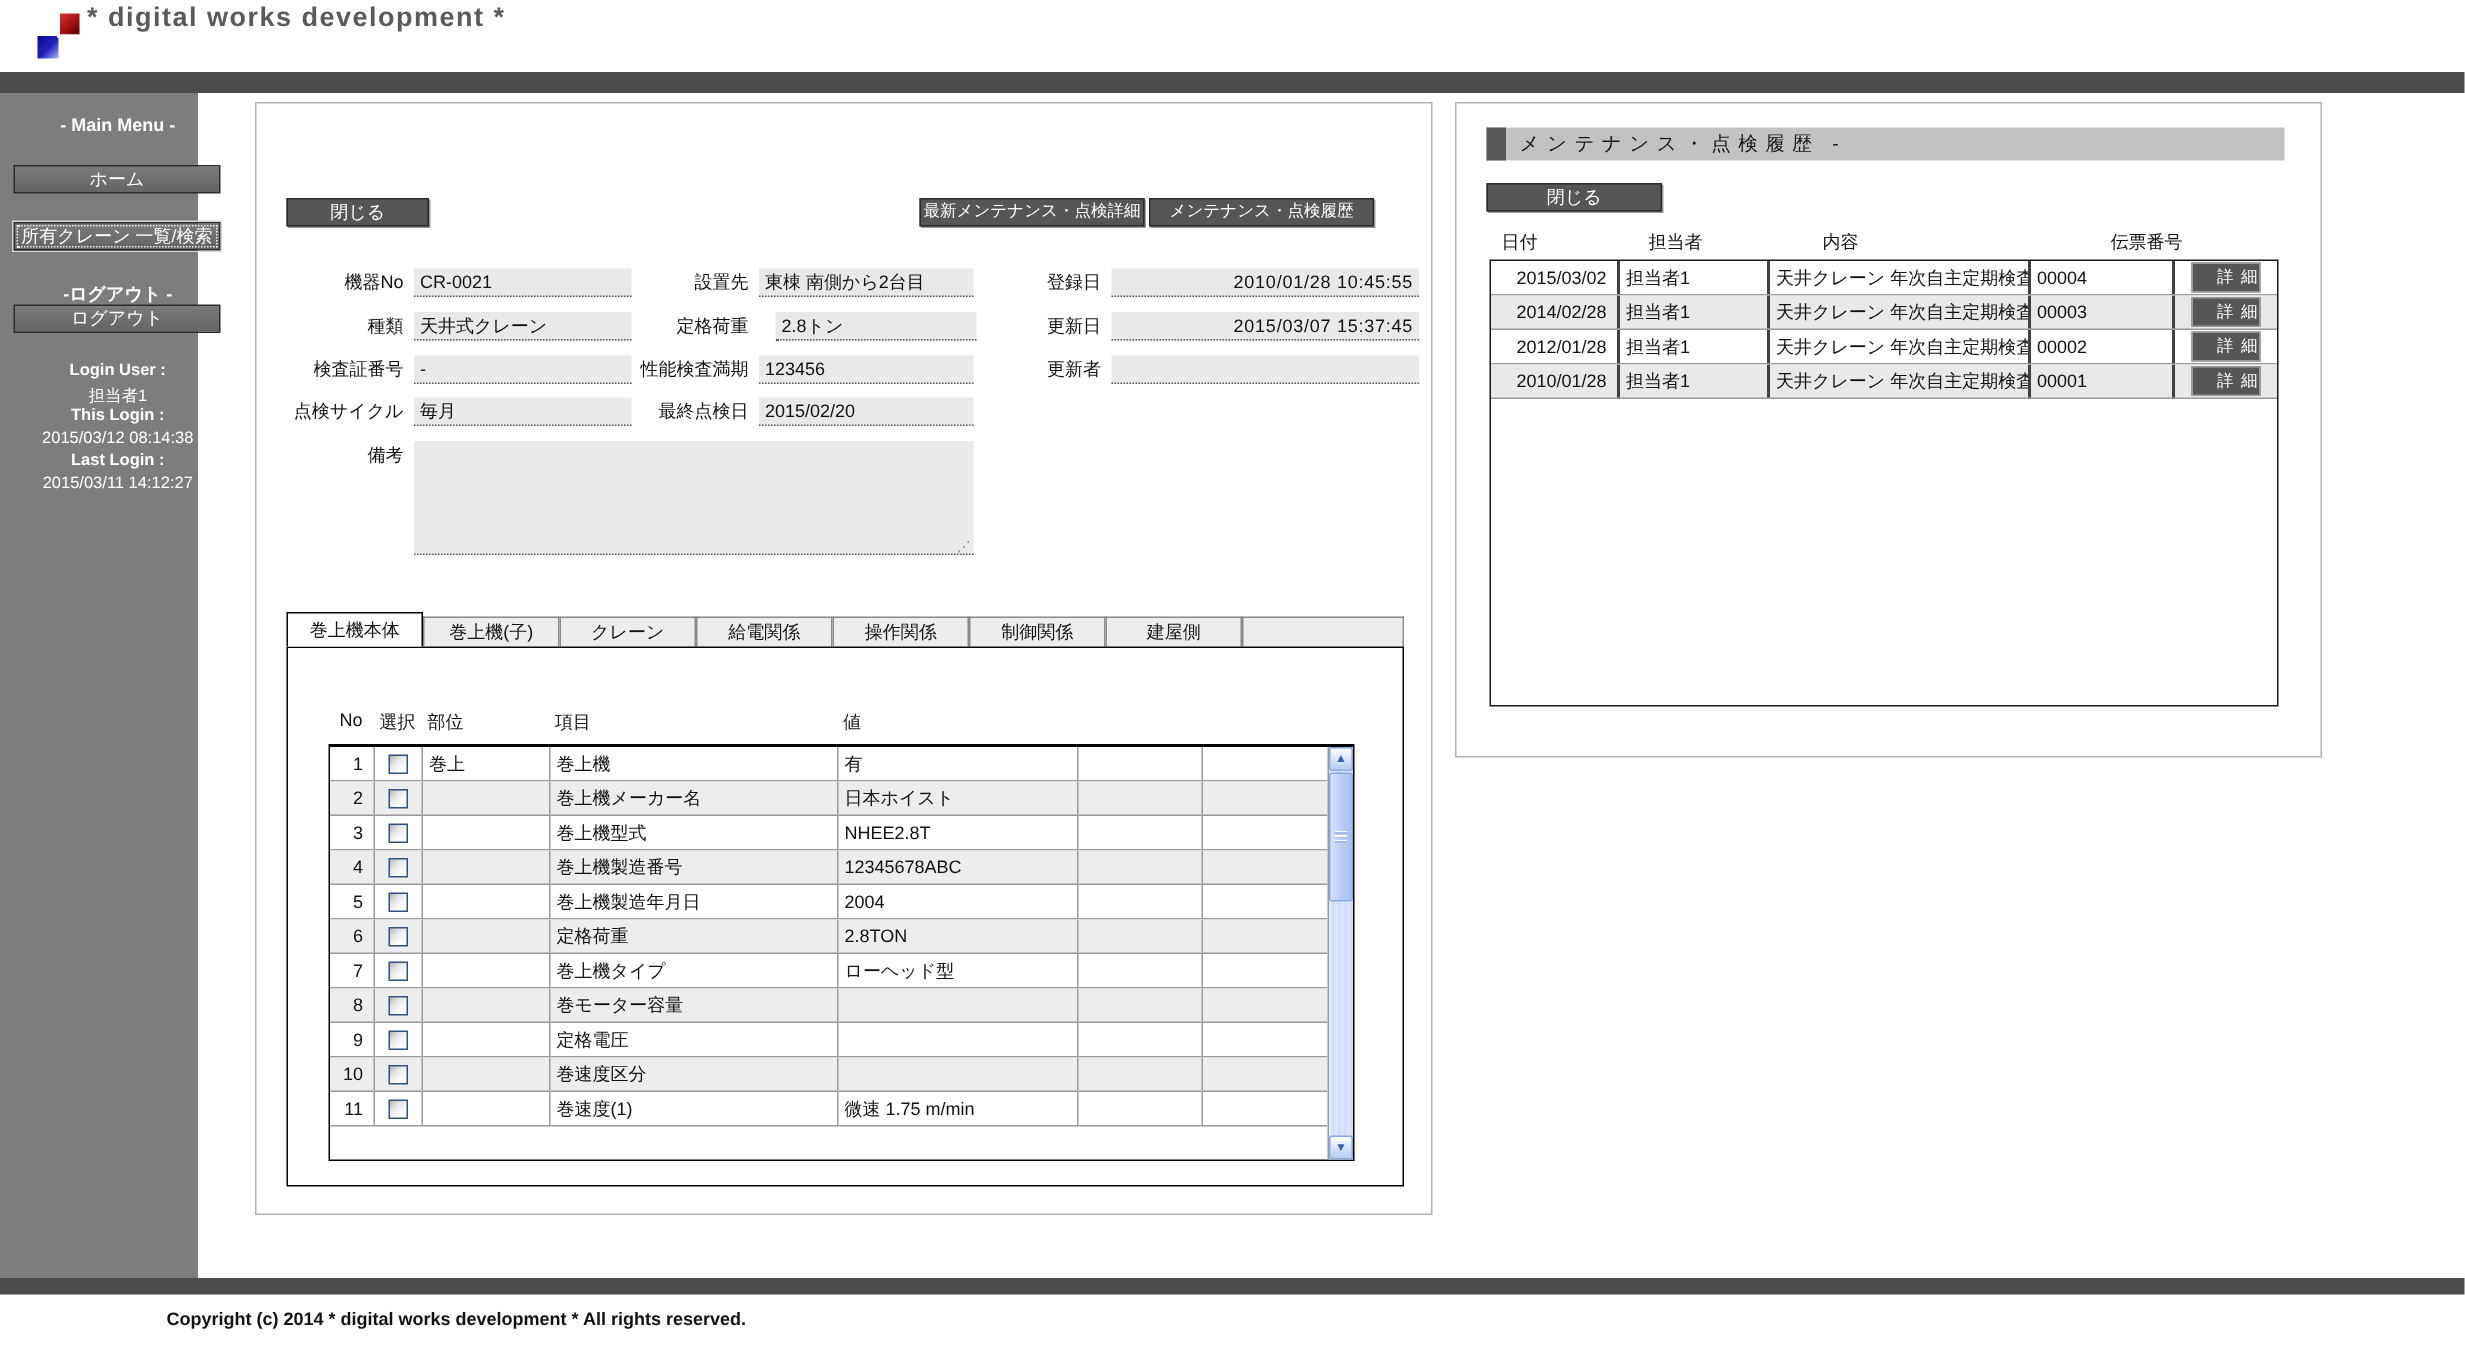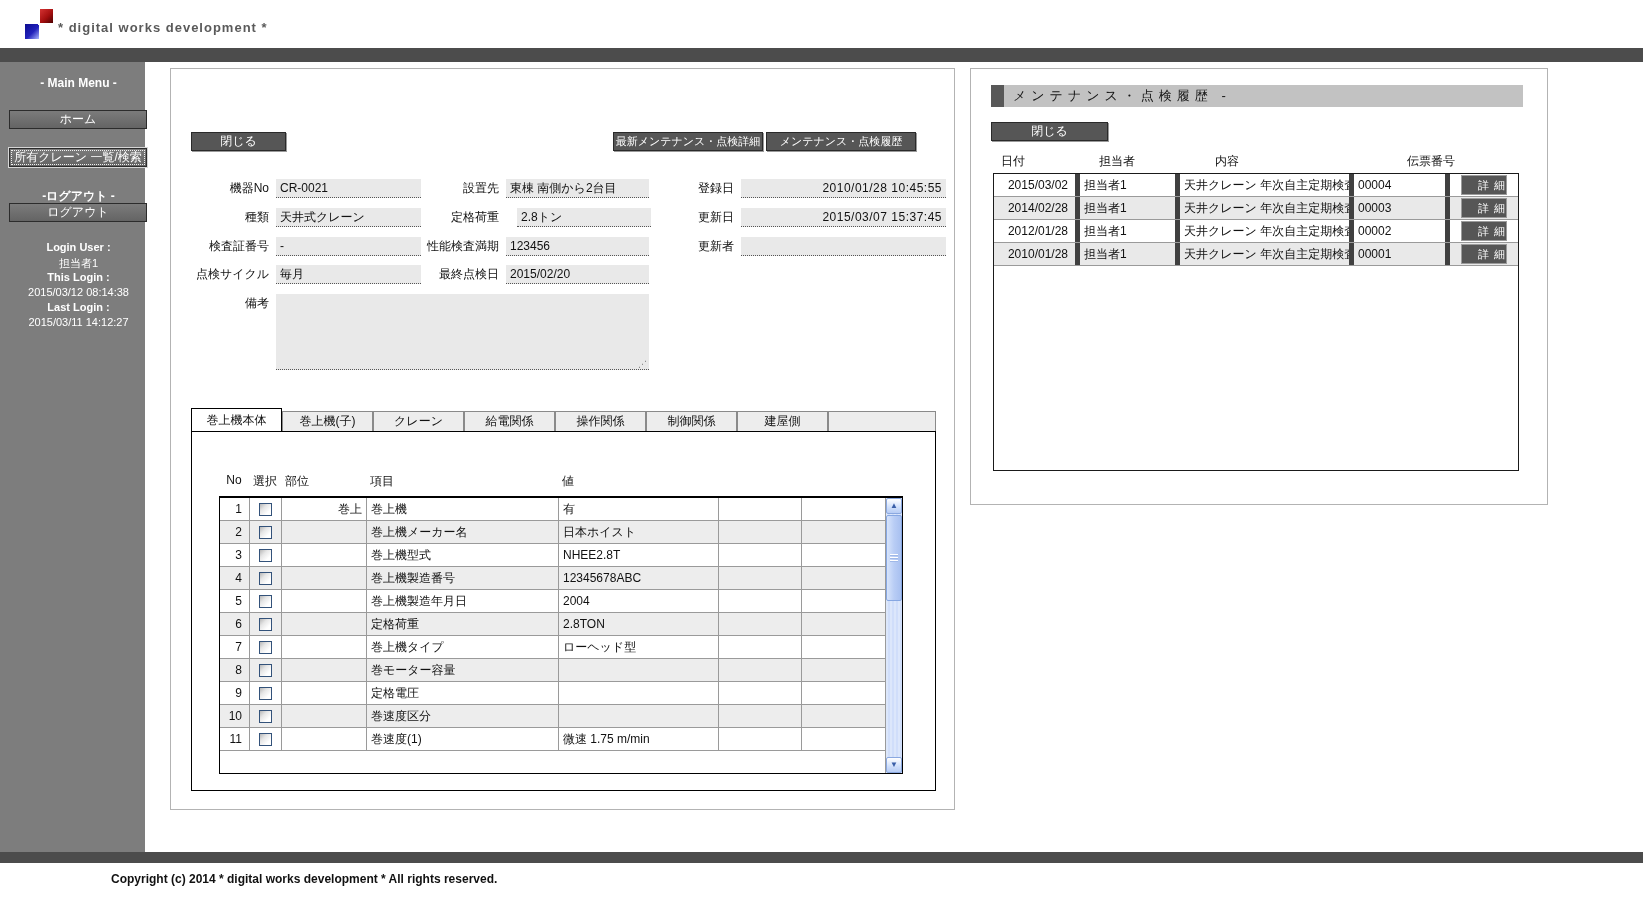--- a/index.html
+++ b/index.html
@@ -7,25 +7,25 @@
     font-family:"Liberation Sans","DejaVu Sans",sans-serif; font-size:12px; color:#111; }
 
   
   .top-header { position:absolute; left:0; top:0; width:1643px; height:48px; background:#fff; }
   .logo { position:absolute; left:25px; top:9px; width:28px; height:32px; }
   .logo .sq-blue { position:absolute; left:0; bottom:2px; width:14px; height:15px;
     background:linear-gradient(135deg,#0b0b8f 0%,#2222bb 55%,#aab6ff 100%); }
   .logo .sq-red { position:absolute; right:0; top:0; width:15px; height:16px;
     background:linear-gradient(135deg,#d43333 0%,#a50f0f 55%,#4d0000 100%);
     border-left:2px solid #fff; border-bottom:2px solid #fff; }
-  .header-title { position:absolute; left:58px; top:20px; font-size:13px; font-weight:bold; color:#5a5a5a; letter-spacing:1px; }
+  .header-title { position:absolute; left:58px; top:1px; font-size:18px; font-weight:bold; color:#5a5a5a; letter-spacing:1px; }
   .top-dark-bar { position:absolute; left:0; top:48px; width:1643px; height:14px; background:var(--dark-bar-gray,#4c4c4c); }
 
   
-  .sidebar { position:absolute; left:0; top:62px; width:145px; height:790px; background:var(--sidebar-gray,#7d7d7d); color:#fff; }
+  .sidebar { position:absolute; left:0; top:62px; width:132px; height:790px; background:var(--sidebar-gray,#7d7d7d); color:#fff; }
   .sb-title { position:absolute; left:0; width:157px; text-align:center; font-weight:bold; font-size:12px; }
   .sb-btn { position:absolute; left:9px; width:138px; height:19px; line-height:17px; text-align:center;
     background:linear-gradient(#7b7b7b,#646464); border:1px solid #2c2c2c; color:#fff; font-size:12px; cursor:pointer; }
   .sb-btn.focused { box-shadow:0 0 0 1px #d6d6d6; outline:1px dotted #f0f0f0; outline-offset:-3px; }
   .sb-info { position:absolute; left:0; width:157px; text-align:center; font-size:11px; }
   .sb-info.b { font-weight:bold; }
 
   
   .panel { position:absolute; background:#fff; border:1px solid #b3b3b3; }
   .crane-panel { left:170px; top:68px; width:785px; height:742px; }
@@ -62,21 +62,21 @@
   .sh.c { text-align:center; }
   .sh.l { padding-left:4px; }
   .spec-table { position:absolute; left:48px; top:427px; width:684px; height:278px;
     border:1px solid #000; border-top:2px solid #000; background:#fff; z-index:2; }
   .spec-body { position:absolute; left:0; top:0; right:17px; bottom:0; overflow:hidden; }
   .spec-row { display:flex; height:23px; border-bottom:1px solid #9a9a9a; background:#fff; }
   .spec-row:nth-child(even) { background:#ededed; }
   .sc { border-right:1px solid #9a9a9a; height:100%; line-height:22px; padding:0 4px; white-space:nowrap; overflow:hidden; }
   .sc.no { width:30px; flex:0 0 30px; text-align:right; padding-right:7px; }
   .sc.sel { width:32px; flex:0 0 32px; display:flex; align-items:center; justify-content:center; padding:0; }
-  .sc.part { width:85px; flex:0 0 85px;text-align:right; }
+  .sc.part { width:85px; flex:0 0 85px; }
   .sc.item { width:192px; flex:0 0 192px; }
   .sc.val { width:160px; flex:0 0 160px; }
   .sc.e1 { width:83px; flex:0 0 83px; }
   .sc.e2 { width:83px; flex:0 0 83px; border-right:none; }
   .checkbox { width:13px; height:13px; border:1px solid #33527a;
     background:linear-gradient(135deg,#b6b6b6 0%,#e6e6e6 35%,#ffffff 75%); cursor:pointer; }
 
   
   .sbar { position:absolute; top:0; right:0; width:17px; bottom:0; background:
     repeating-linear-gradient(90deg,#dce7fb 0 2px,#d0defa 2px 4px); border-left:1px solid #9a9a9a; }
@@ -89,21 +89,21 @@
     background:linear-gradient(90deg,#d7e4fb,#b9cdf5 50%,#a8c0f0); border:1px solid #86a7e2; border-radius:2px; cursor:pointer; }
   .sbar-thumb::after { content:""; position:absolute; left:3px; right:3px; top:38px; height:8px;
     background:repeating-linear-gradient(#ffffff 0 1px,#9fb8e8 1px 2px,transparent 2px 3px); }
 
   
   .maint-headers { position:absolute; left:22px; top:84px; width:526px; display:flex; font-size:12px;gap:16px; }
   .mh { white-space:nowrap; }
   .maint-box { position:absolute; left:22px; top:104px; width:526px; height:298px; border:1px solid #1a1a1a; background:#fff; }
   .maint-row { display:flex; height:23px; border-bottom:1px solid #9a9a9a; background:#fff; }
   .maint-row:nth-child(even) { background:#e9e9e9; }
-  .mc { border-right:5px solid #404040; height:100%; line-height:22px; padding:0 4px; white-space:nowrap; overflow:hidden; }
+  .mc { border-right:2px solid #404040; height:100%; line-height:22px; padding:0 4px; white-space:nowrap; overflow:hidden; }
   .mc.date { width:86px; flex:0 0 86px; text-align:right; padding-right:7px; }
   .mc.person { width:100px; flex:0 0 100px; }
   .mc.content { width:174px; flex:0 0 174px; }
   .mc.slip { width:96px; flex:0 0 96px; }
   .mc.btncell { flex:1 1 auto; border-right:none; display:flex; align-items:center; justify-content:center; padding:0; }
   .detail-btn { width:46px; height:20px; line-height:18px; background:var(--dark-button-gray,#565656); color:#fff;
     border:1px solid #9b9b9b; font-size:11px; text-align:right; letter-spacing:1px; cursor:pointer; }
 
   
   .bottom-bar { position:absolute; left:0; top:852px; width:1643px; height:11px; background:var(--dark-bar-gray,#4c4c4c); }

